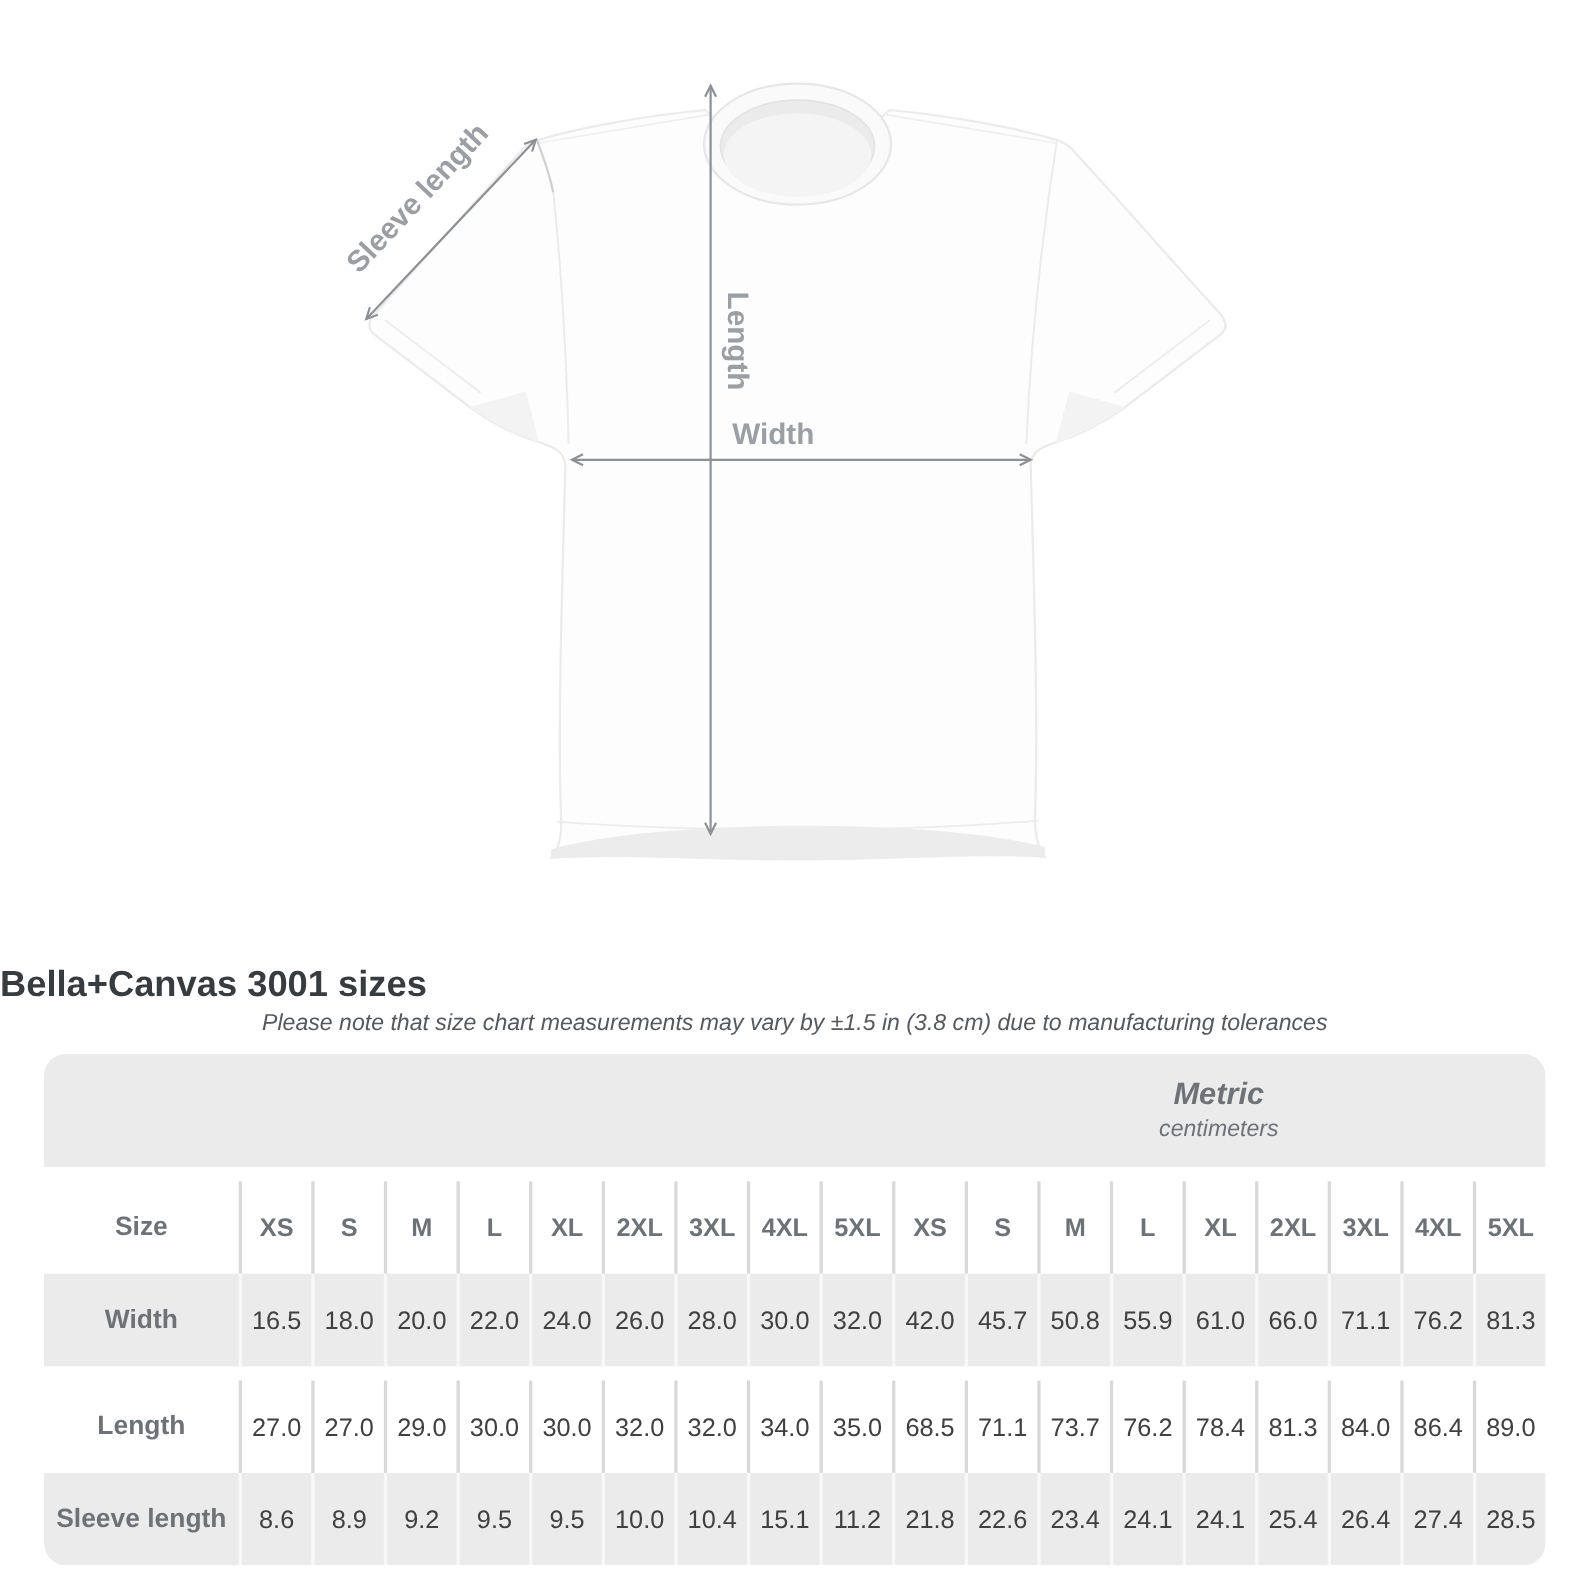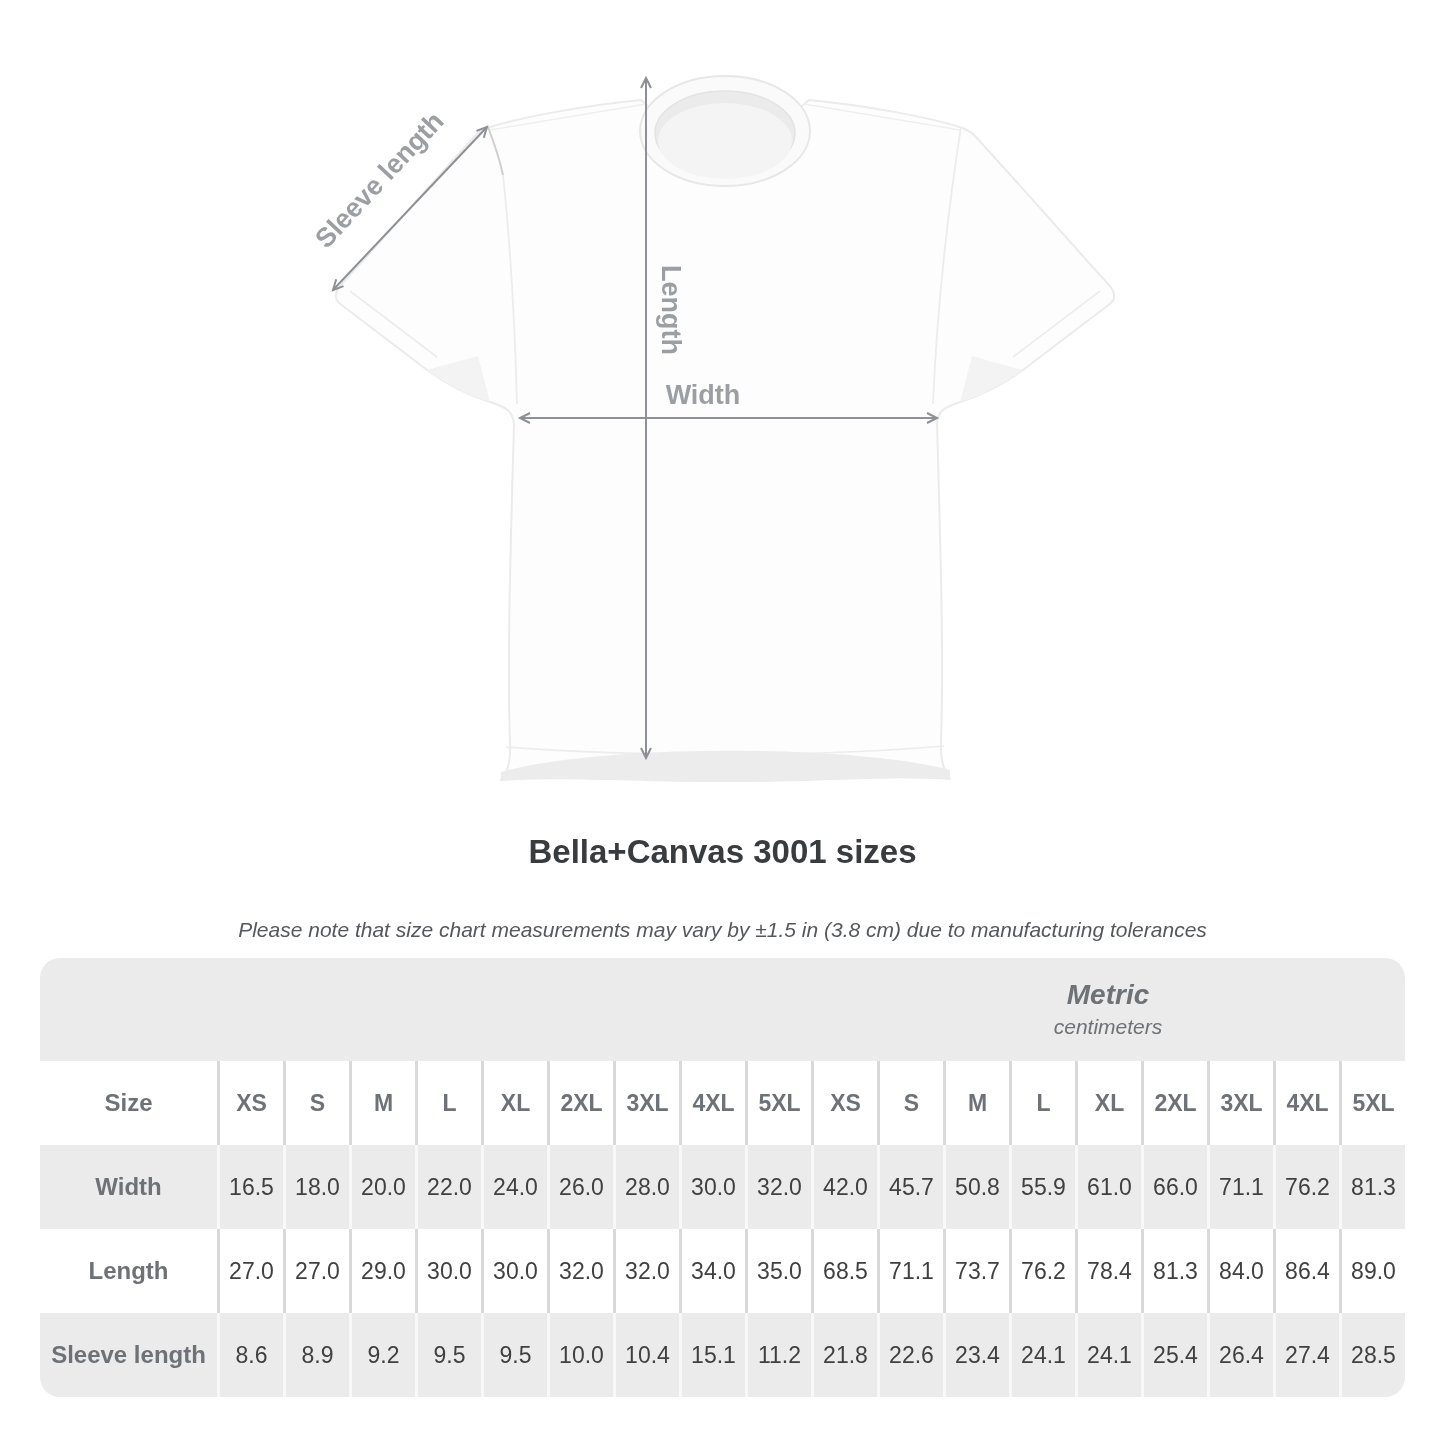--- a/index.html
+++ b/index.html
@@ -6,21 +6,21 @@
   .page{
     position:relative;width:1445px;height:1445px;overflow:hidden;background:#ffffff;
     font-family:"Liberation Sans","DejaVu Sans",sans-serif;
   }
   
   .diagram{position:absolute;top:0;left:0;width:1445px;height:830px;}
   .diagram svg{display:block;}
   .dim-label{font-weight:bold;font-size:27px;fill:#9b9ea3;}
   
   .page-title{
-    position:absolute;top:832px;left:0;width:100%;text-align:center;
+    position:absolute;top:874px;left:0;width:100%;
     font-size:33px;font-weight:bold;color:#393c3f;line-height:40px;
   }
   .tolerance-note{
     position:absolute;top:916px;left:0;width:100%;text-align:center;
     font-style:italic;font-size:21px;color:#55585c;line-height:28px;
   }
   
   .size-table{
     position:absolute;top:958px;left:40px;width:1365px;
     border-radius:20px;overflow:hidden;background:#ffffff;
@@ -30,21 +30,21 @@
     height:103px;background:#ebebeb;
   }
   .hgroup{display:flex;flex-direction:column;align-items:center;justify-content:center;gap:3px;}
   .hgroup.imperial{grid-column:1/11;}
   .hgroup.metric{grid-column:11/20;}
   .hname{font-weight:bold;font-style:italic;font-size:28px;color:#6e7276;line-height:32px;}
   .hunit{font-style:italic;font-size:21px;color:#6e7276;line-height:26px;}
   .trow{
     display:grid;grid-template-columns:177px repeat(18,1fr);height:84px;
   }
-  .row-white{background:#ffffff;--sep:#d9d9d9;}
+  .row-white{background:#ffffff;margin-top:13px;--sep:#d9d9d9;}
   .row-gray{background:#ebebeb;--sep:#f8f8f8;}
   .cell{display:flex;align-items:center;justify-content:center;}
   .cell:not(:first-child){border-left:3px solid var(--sep);}
   .rlabel{font-weight:bold;font-size:24px;color:#6e7276;}
   .shead{font-weight:bold;font-size:23px;color:#6e7276;}
   .val{font-size:23px;color:#404040;}
 </style>
 </head>
 <body>
 

